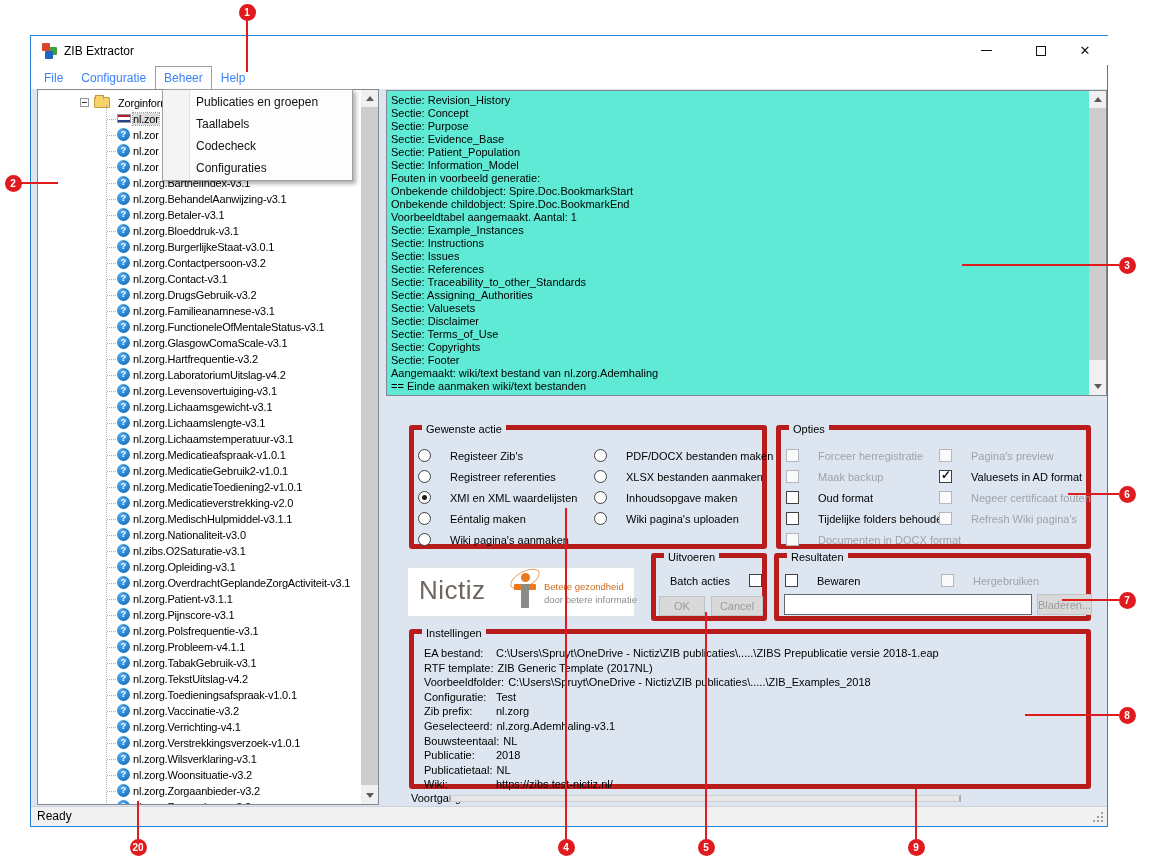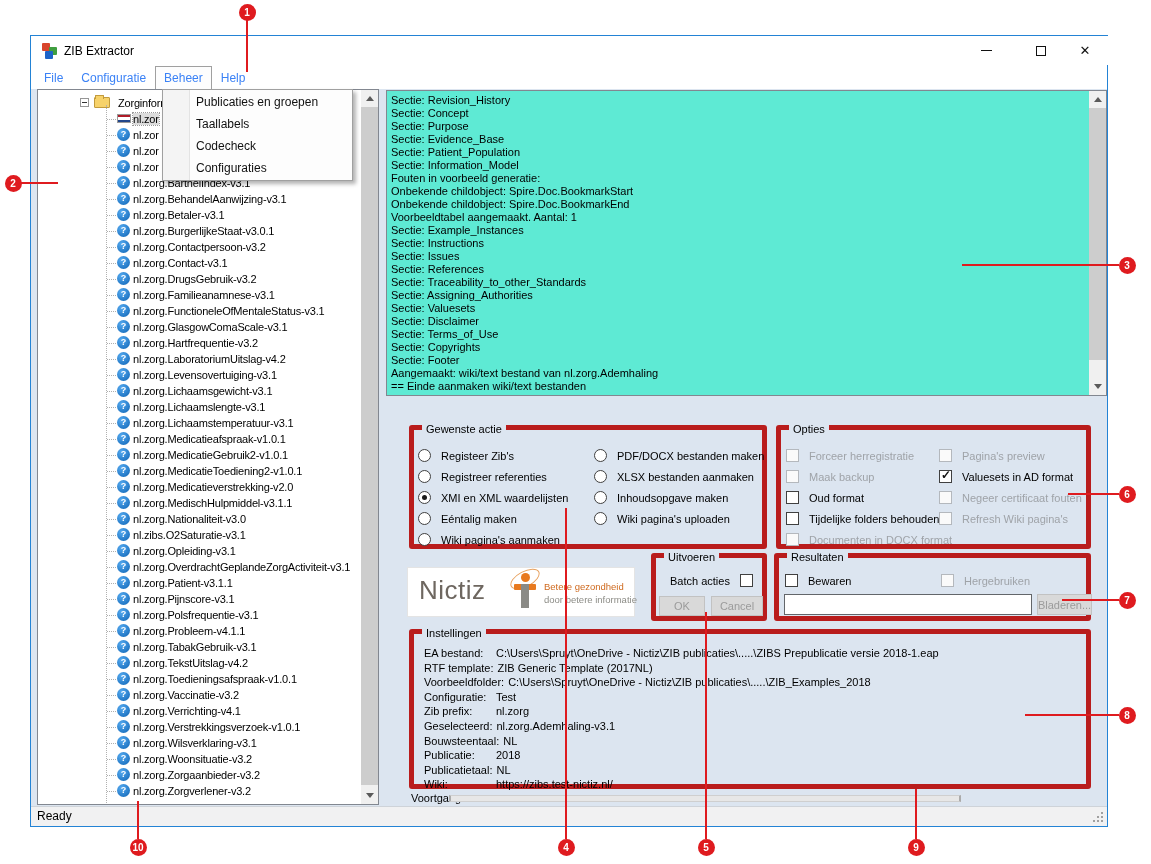--- a/index.html
+++ b/index.html
@@ -64,21 +64,21 @@
   
   .log-panel{position:absolute;left:355px;top:54px;width:721px;height:306px;background:#5eead4;
              border:1px solid #828790;box-sizing:border-box;}
   .log-text{position:absolute;left:4px;top:3px;right:20px;bottom:2px;font-size:11px;line-height:13px;white-space:pre;overflow:hidden;color:#000;}
 
   
   .groupbox{position:absolute;border:5px solid #b91c1c;border-radius:3px;box-sizing:border-box;}
   .gb-title{position:absolute;top:-8px;left:8px;background:#dce5f0;padding:0 4px;font-size:11px;line-height:15px;color:#000;white-space:nowrap;}
 
   .opt-col{position:absolute;}
-  .opt-row{height:21px;display:flex;align-items:center;gap:10px;font-size:11px;white-space:nowrap;color:#000;}
+  .opt-row{height:21px;display:flex;align-items:center;gap:19px;font-size:11px;white-space:nowrap;color:#000;}
   .radio{width:13px;height:13px;border:1px solid #404040;border-radius:50%;background:#fff;box-sizing:border-box;flex:none;position:relative;}
   .opt-row.selected .radio::after{content:'';position:absolute;left:3px;top:3px;width:5px;height:5px;border-radius:50%;background:#1a1a1a;}
   .checkbox{width:13px;height:13px;border:1px solid #404040;background:#fff;box-sizing:border-box;flex:none;position:relative;}
   .opt-row.checked .checkbox::after{content:'✓';position:absolute;left:1px;top:-3px;font-size:12px;font-weight:bold;color:#111;}
   .opt-row.disabled{color:#9fa3a8;}
   .opt-row.disabled .checkbox,.opt-row.disabled .radio{border-color:#b4b8bd;background:#fafafa;}
 
   .btn-disabled{position:absolute;background:#d9d9d9;border:1px solid #c2c2c2;color:#9b9b9b;
                 font-size:11px;display:flex;align-items:center;justify-content:center;box-sizing:border-box;}
   .result-input{position:absolute;background:#fff;border:1px solid #63666a;box-sizing:border-box;font-size:11px;padding:0 3px;}
@@ -214,20 +214,24 @@
           <div class="tree-row">
             <span class="node-icon icon-q"></span>
             <span class="tree-label">nl.zorg.BehandelAanwijzing-v3.1</span>
           </div>
 
           <div class="tree-row">
             <span class="node-icon icon-q"></span>
             <span class="tree-label">nl.zorg.Betaler-v3.1</span>
           </div>
 
+          <div class="tree-row">
+            <span class="node-icon icon-q"></span>
+            <span class="tree-label">nl.zorg.Bloeddruk-v3.1</span>
+          </div>
 
           <div class="tree-row">
             <span class="node-icon icon-q"></span>
             <span class="tree-label">nl.zorg.BurgerlijkeStaat-v3.0.1</span>
           </div>
 
           <div class="tree-row">
             <span class="node-icon icon-q"></span>
             <span class="tree-label">nl.zorg.Contactpersoon-v3.2</span>
           </div>
@@ -657,14 +661,14 @@
     <div class="callout-circle" style="left: 697.5px; top: 838.5px;">5</div>
     <div class="callout-line" style="left: 1068px; top: 493px; width: 51px; height: 2px;"></div>
     <div class="callout-circle" style="left: 1118.5px; top: 485.5px;">6</div>
     <div class="callout-line" style="left: 1062px; top: 599px; width: 57px; height: 2px;"></div>
     <div class="callout-circle" style="left: 1118.5px; top: 591.5px;">7</div>
     <div class="callout-line" style="left: 1025px; top: 714px; width: 94px; height: 2px;"></div>
     <div class="callout-circle" style="left: 1118.5px; top: 706.5px;">8</div>
     <div class="callout-line" style="left: 915px; top: 789px; width: 2px; height: 50px;"></div>
     <div class="callout-circle" style="left: 907.5px; top: 838.5px;">9</div>
     <div class="callout-line" style="left: 137px; top: 801px; width: 2px; height: 38px;"></div>
-    <div class="callout-circle" style="left: 129.5px; top: 838.5px;">10</div>
+    <div class="callout-circle" style="left: 129.5px; top: 838.5px;">20</div>
   </div>
 
 </body></html>

